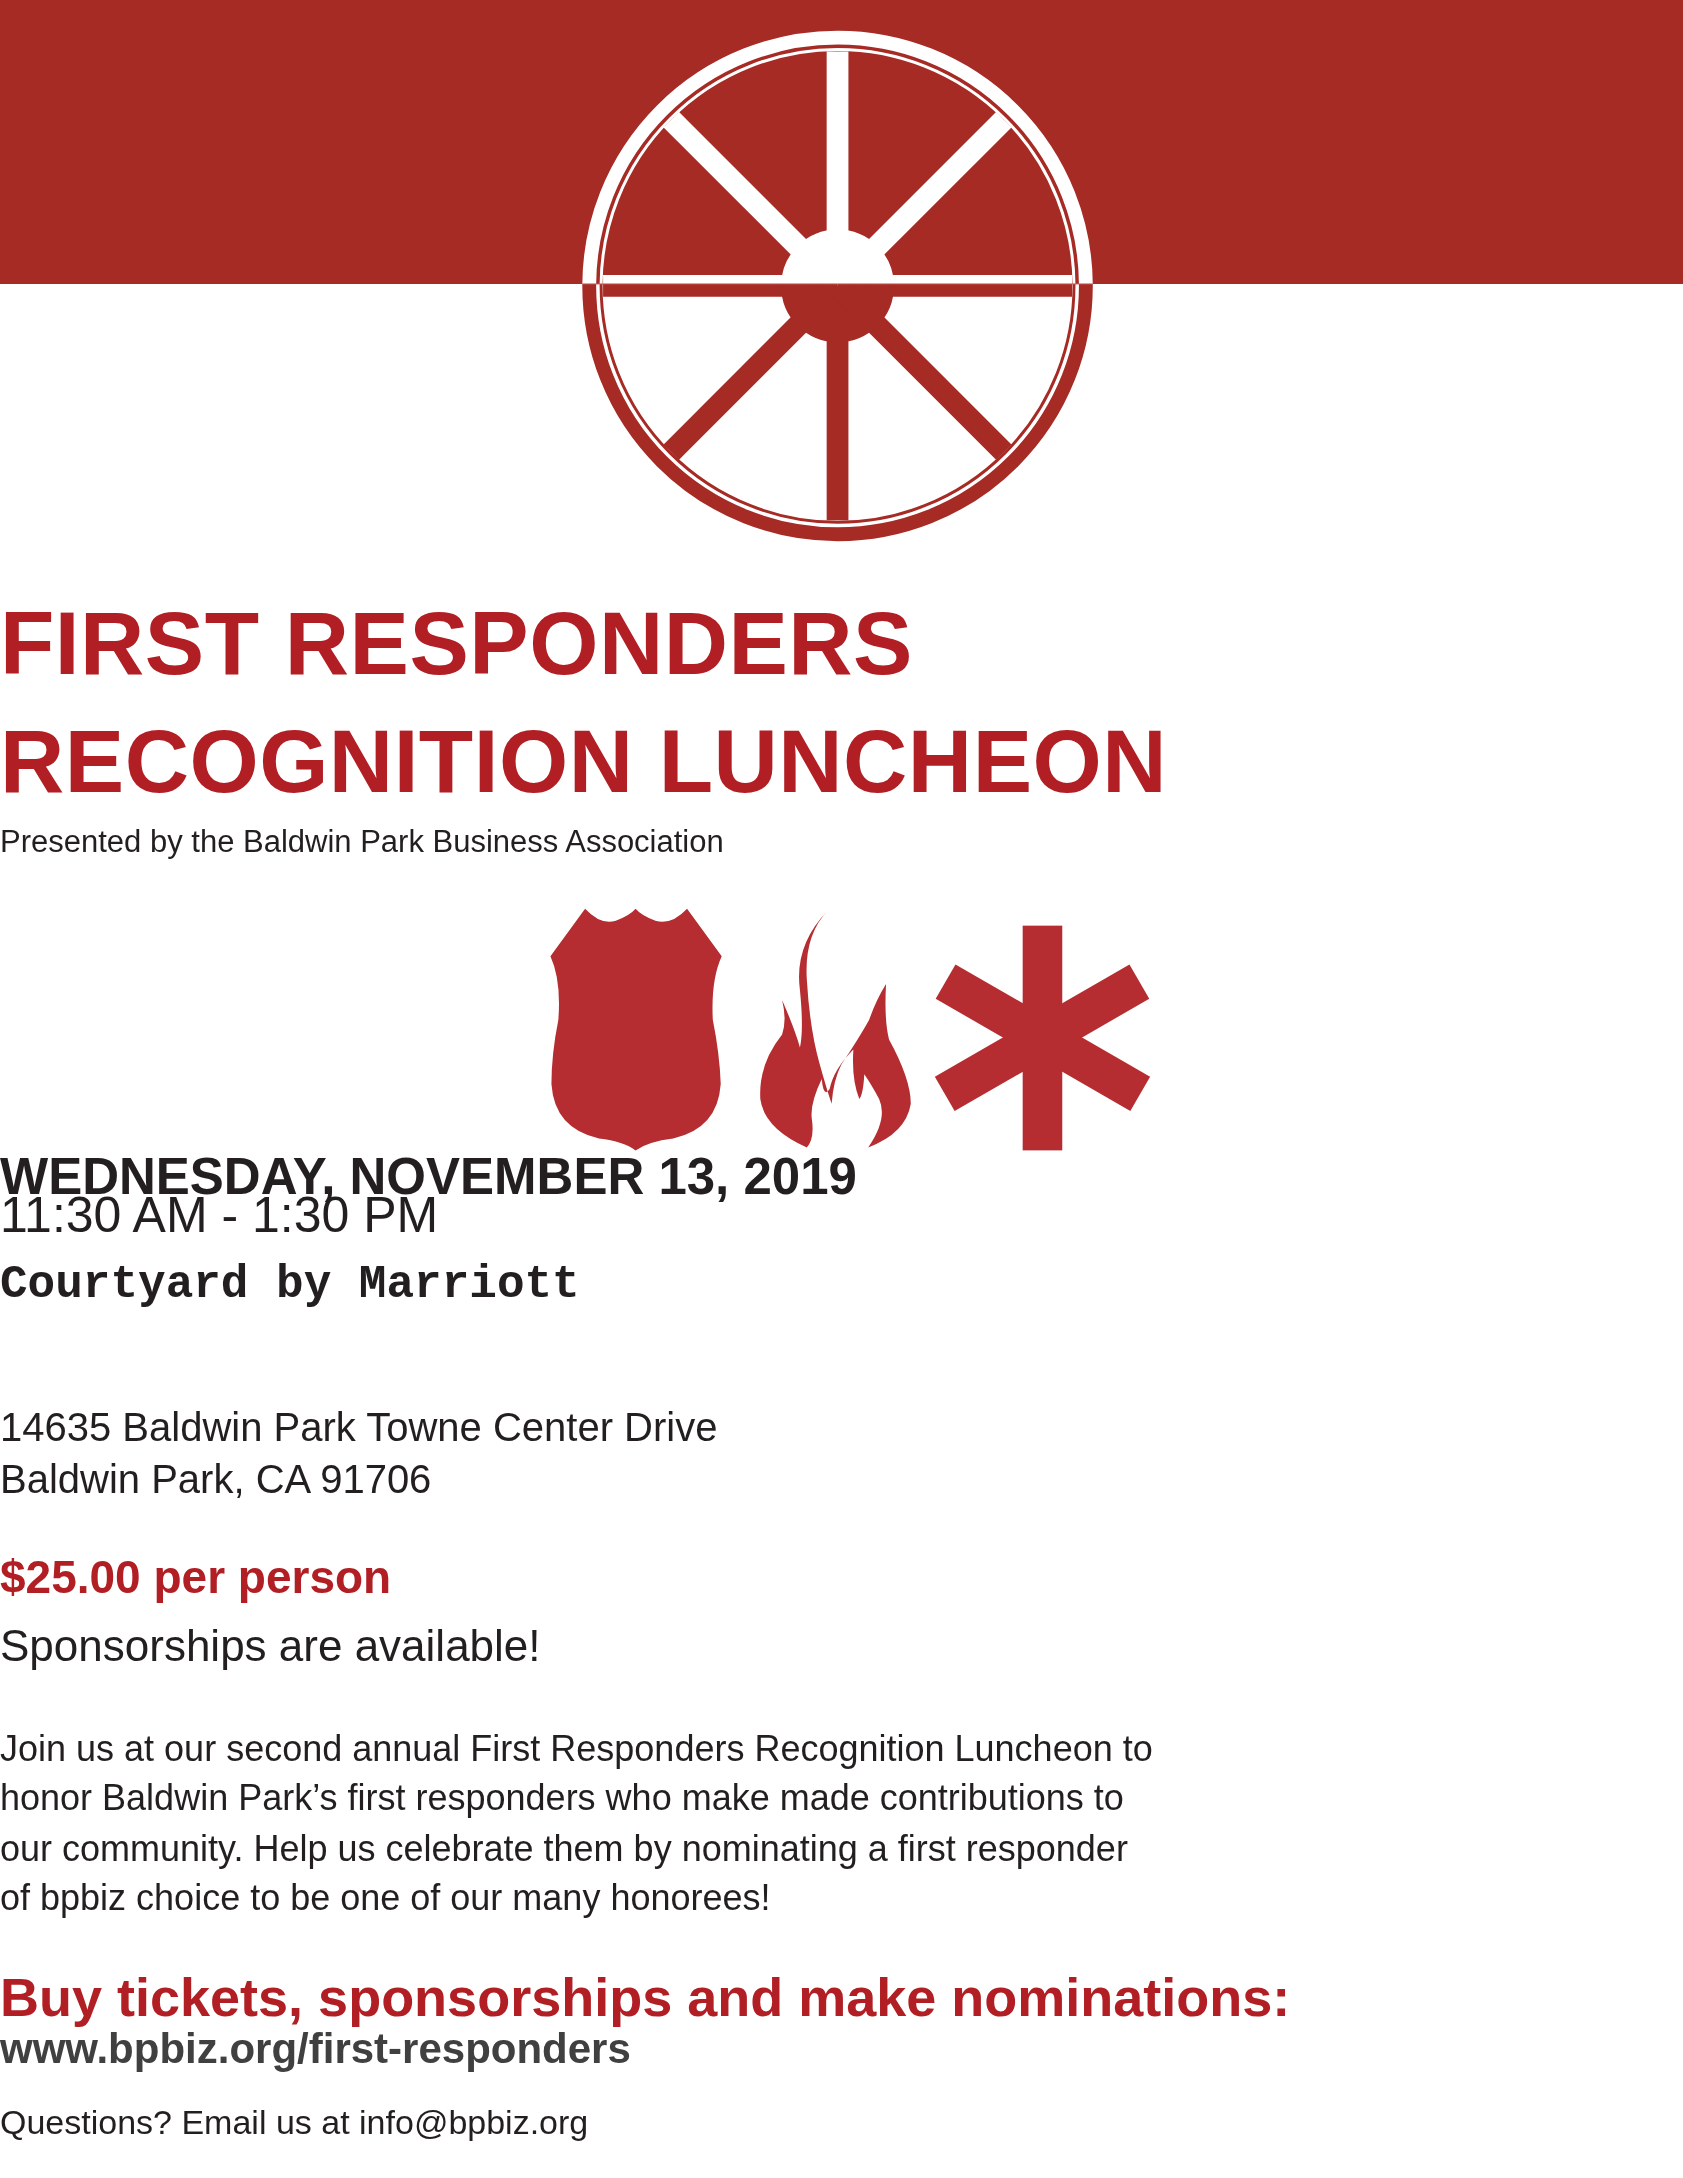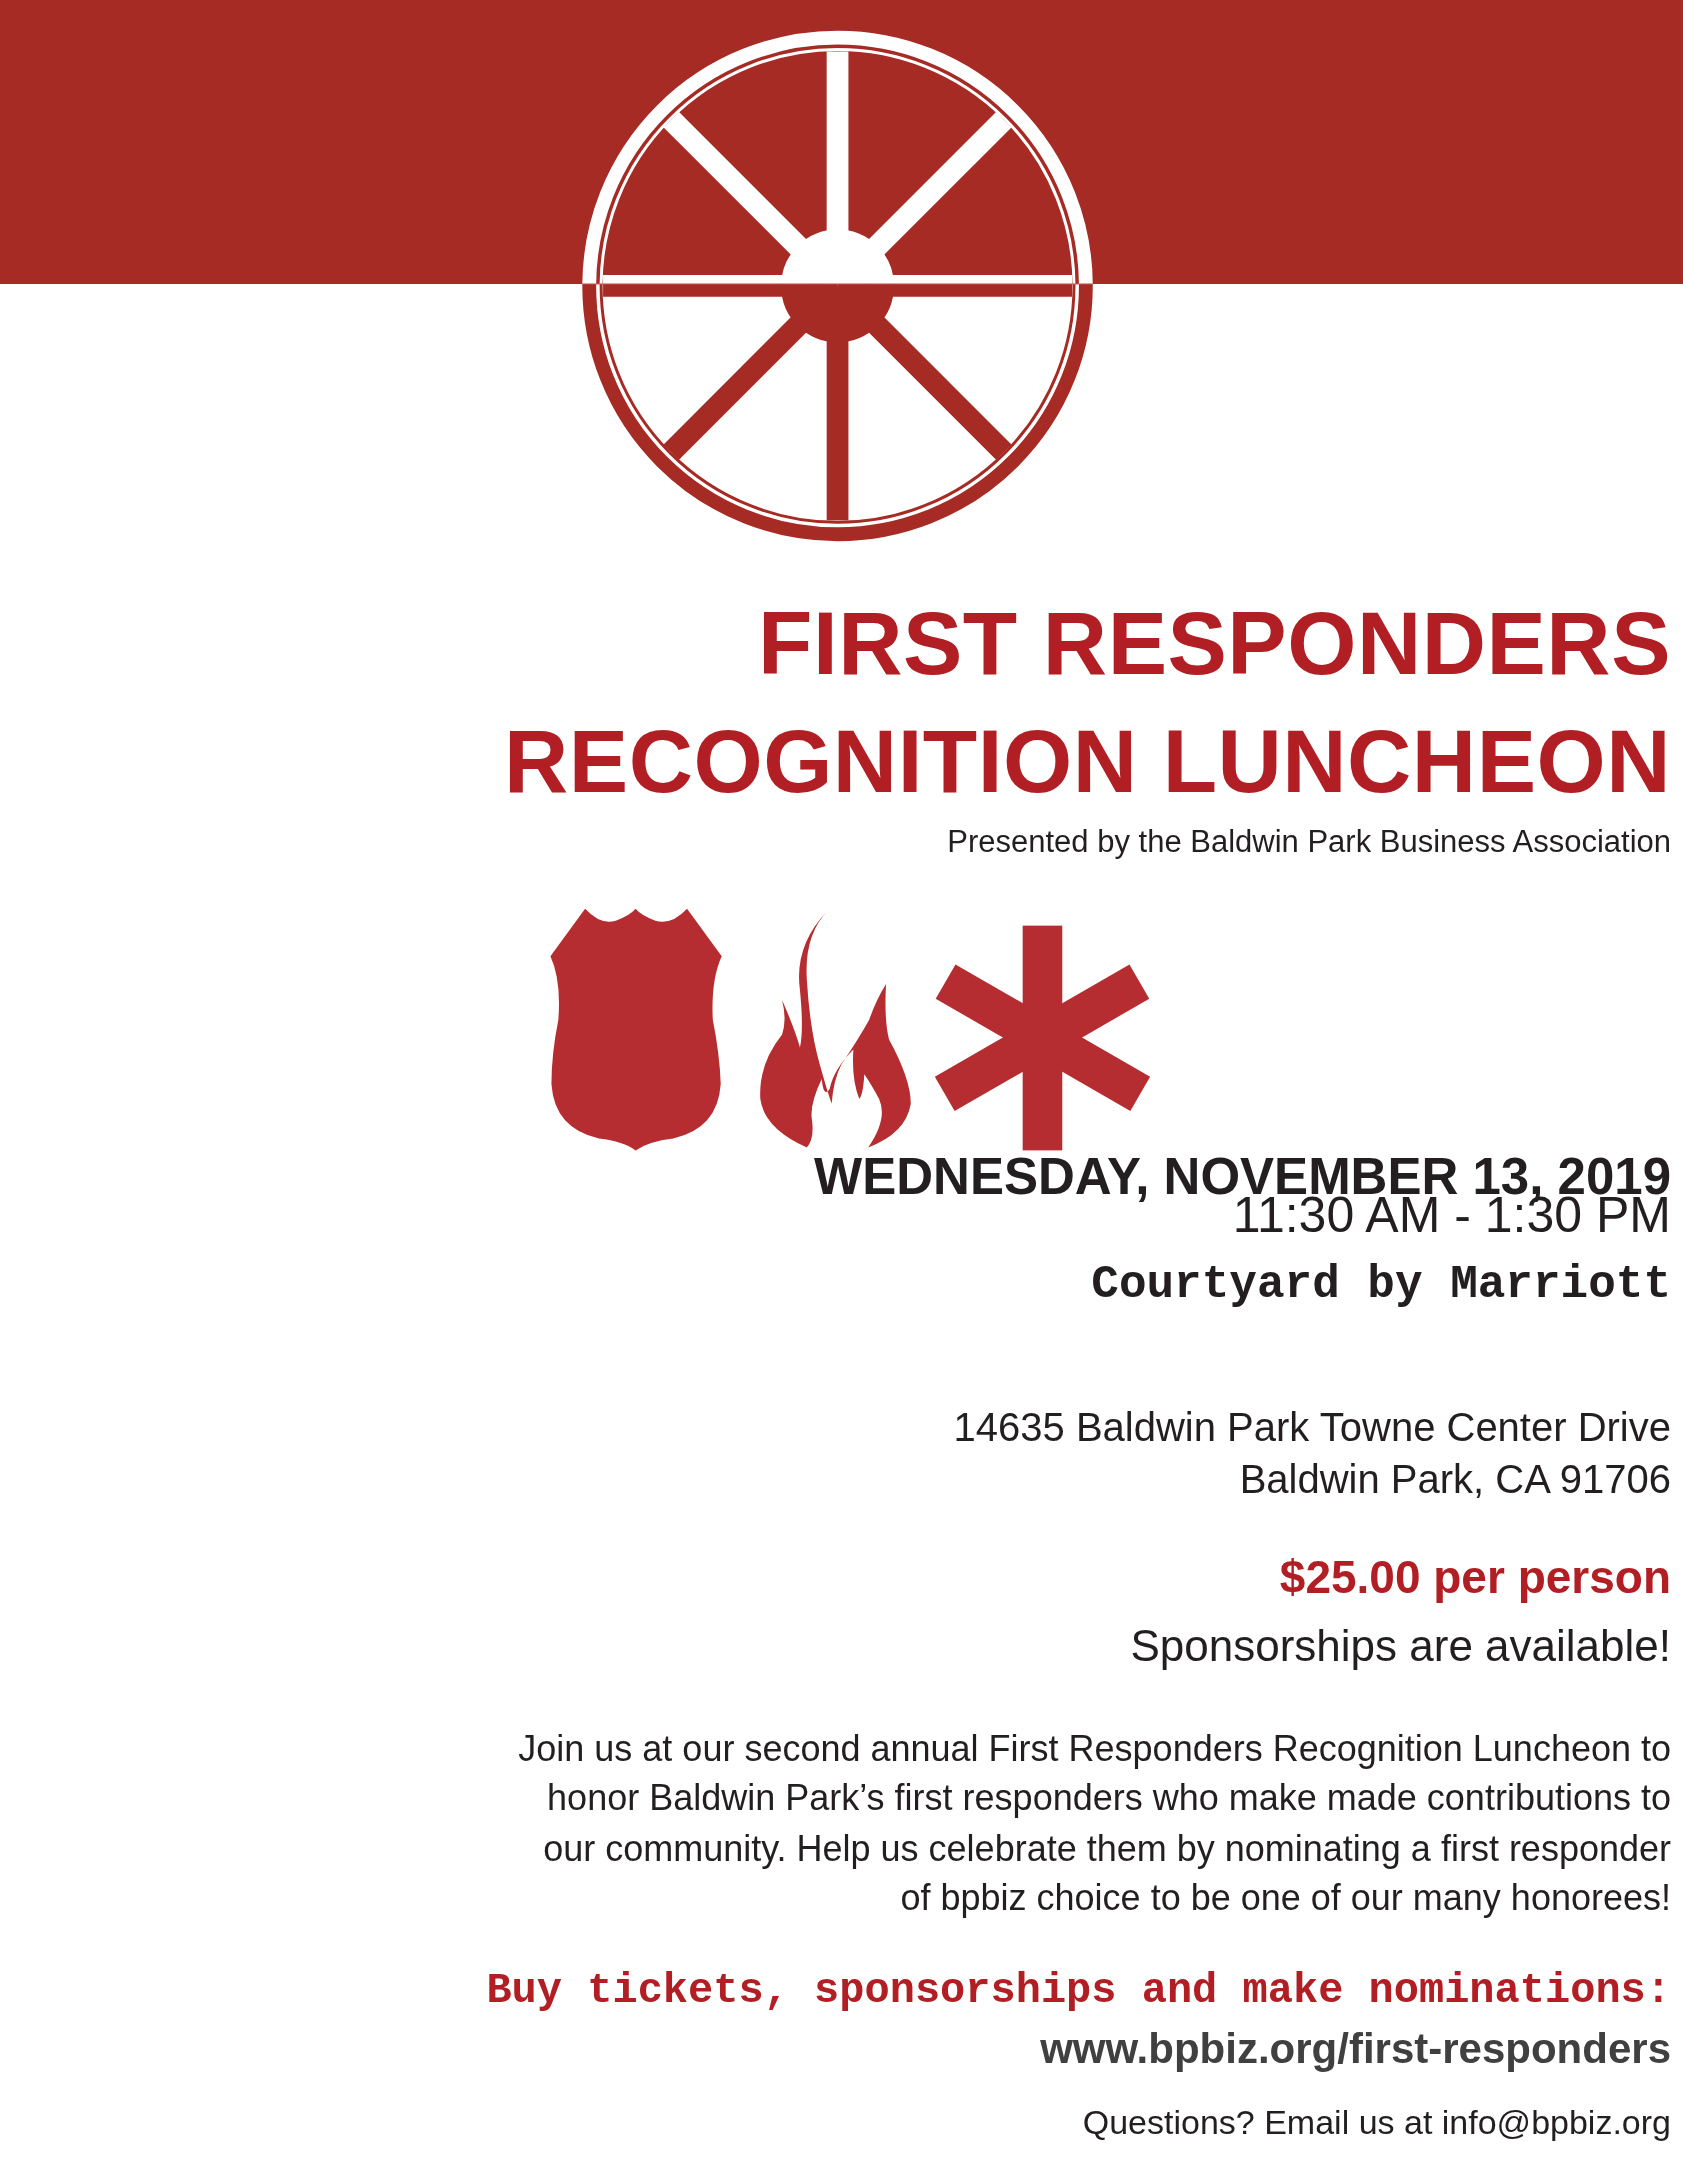--- a/index.html
+++ b/index.html
@@ -5,34 +5,34 @@
   html, body { margin: 0; padding: 0; }
   body {
     width: 1683px; height: 2178px; position: relative; overflow: hidden;
     background: #ffffff;
     font-family: "Liberation Sans", "DejaVu Sans", sans-serif;
     color: #231f20;
   }
   .band { position: absolute; left: 0; top: 0; width: 1683px; height: 284px; }
   .logo { position: absolute; left: 0; top: 0; width: 1683px; height: 554px; }
   .line {
-    position: absolute; left: 0; width: 1671px; text-align: right;
+    position: absolute; left: 0; width: 1671px; text-align: left;
     line-height: 1; white-space: nowrap; margin: 0;
   }
   .title { font-weight: 700; font-size: 89px; letter-spacing: 0.5px; }
   .subtitle { font-size: 31px; }
   .icons { position: absolute; left: 0; top: 0; width: 1683px; height: 2178px; pointer-events: none; }
   .date { font-weight: 700; font-size: 51px; }
   .time { font-size: 50px; }
   .venue { font-weight: 700; font-size: 46px; }
   .addr { font-size: 40px; }
   .price { font-weight: 700; font-size: 46px; }
   .spons { font-size: 44px; }
   .body-text { font-size: 36px; }
-  .cta { font-weight: 700; font-size: 42px; font-family: Liberation Mono, monospace; }
+  .cta { font-weight: 700; font-size: 54px; }
   .url { font-weight: 700; font-size: 42px; }
   .questions { font-size: 34px; }
 </style>
 </head>
 <body>
 
 <div class="band" style="background: rgb(166, 43, 37);"></div>
 
 <svg class="logo" viewBox="0 0 1700 560" xmlns="http://www.w3.org/2000/svg">
   <defs>

